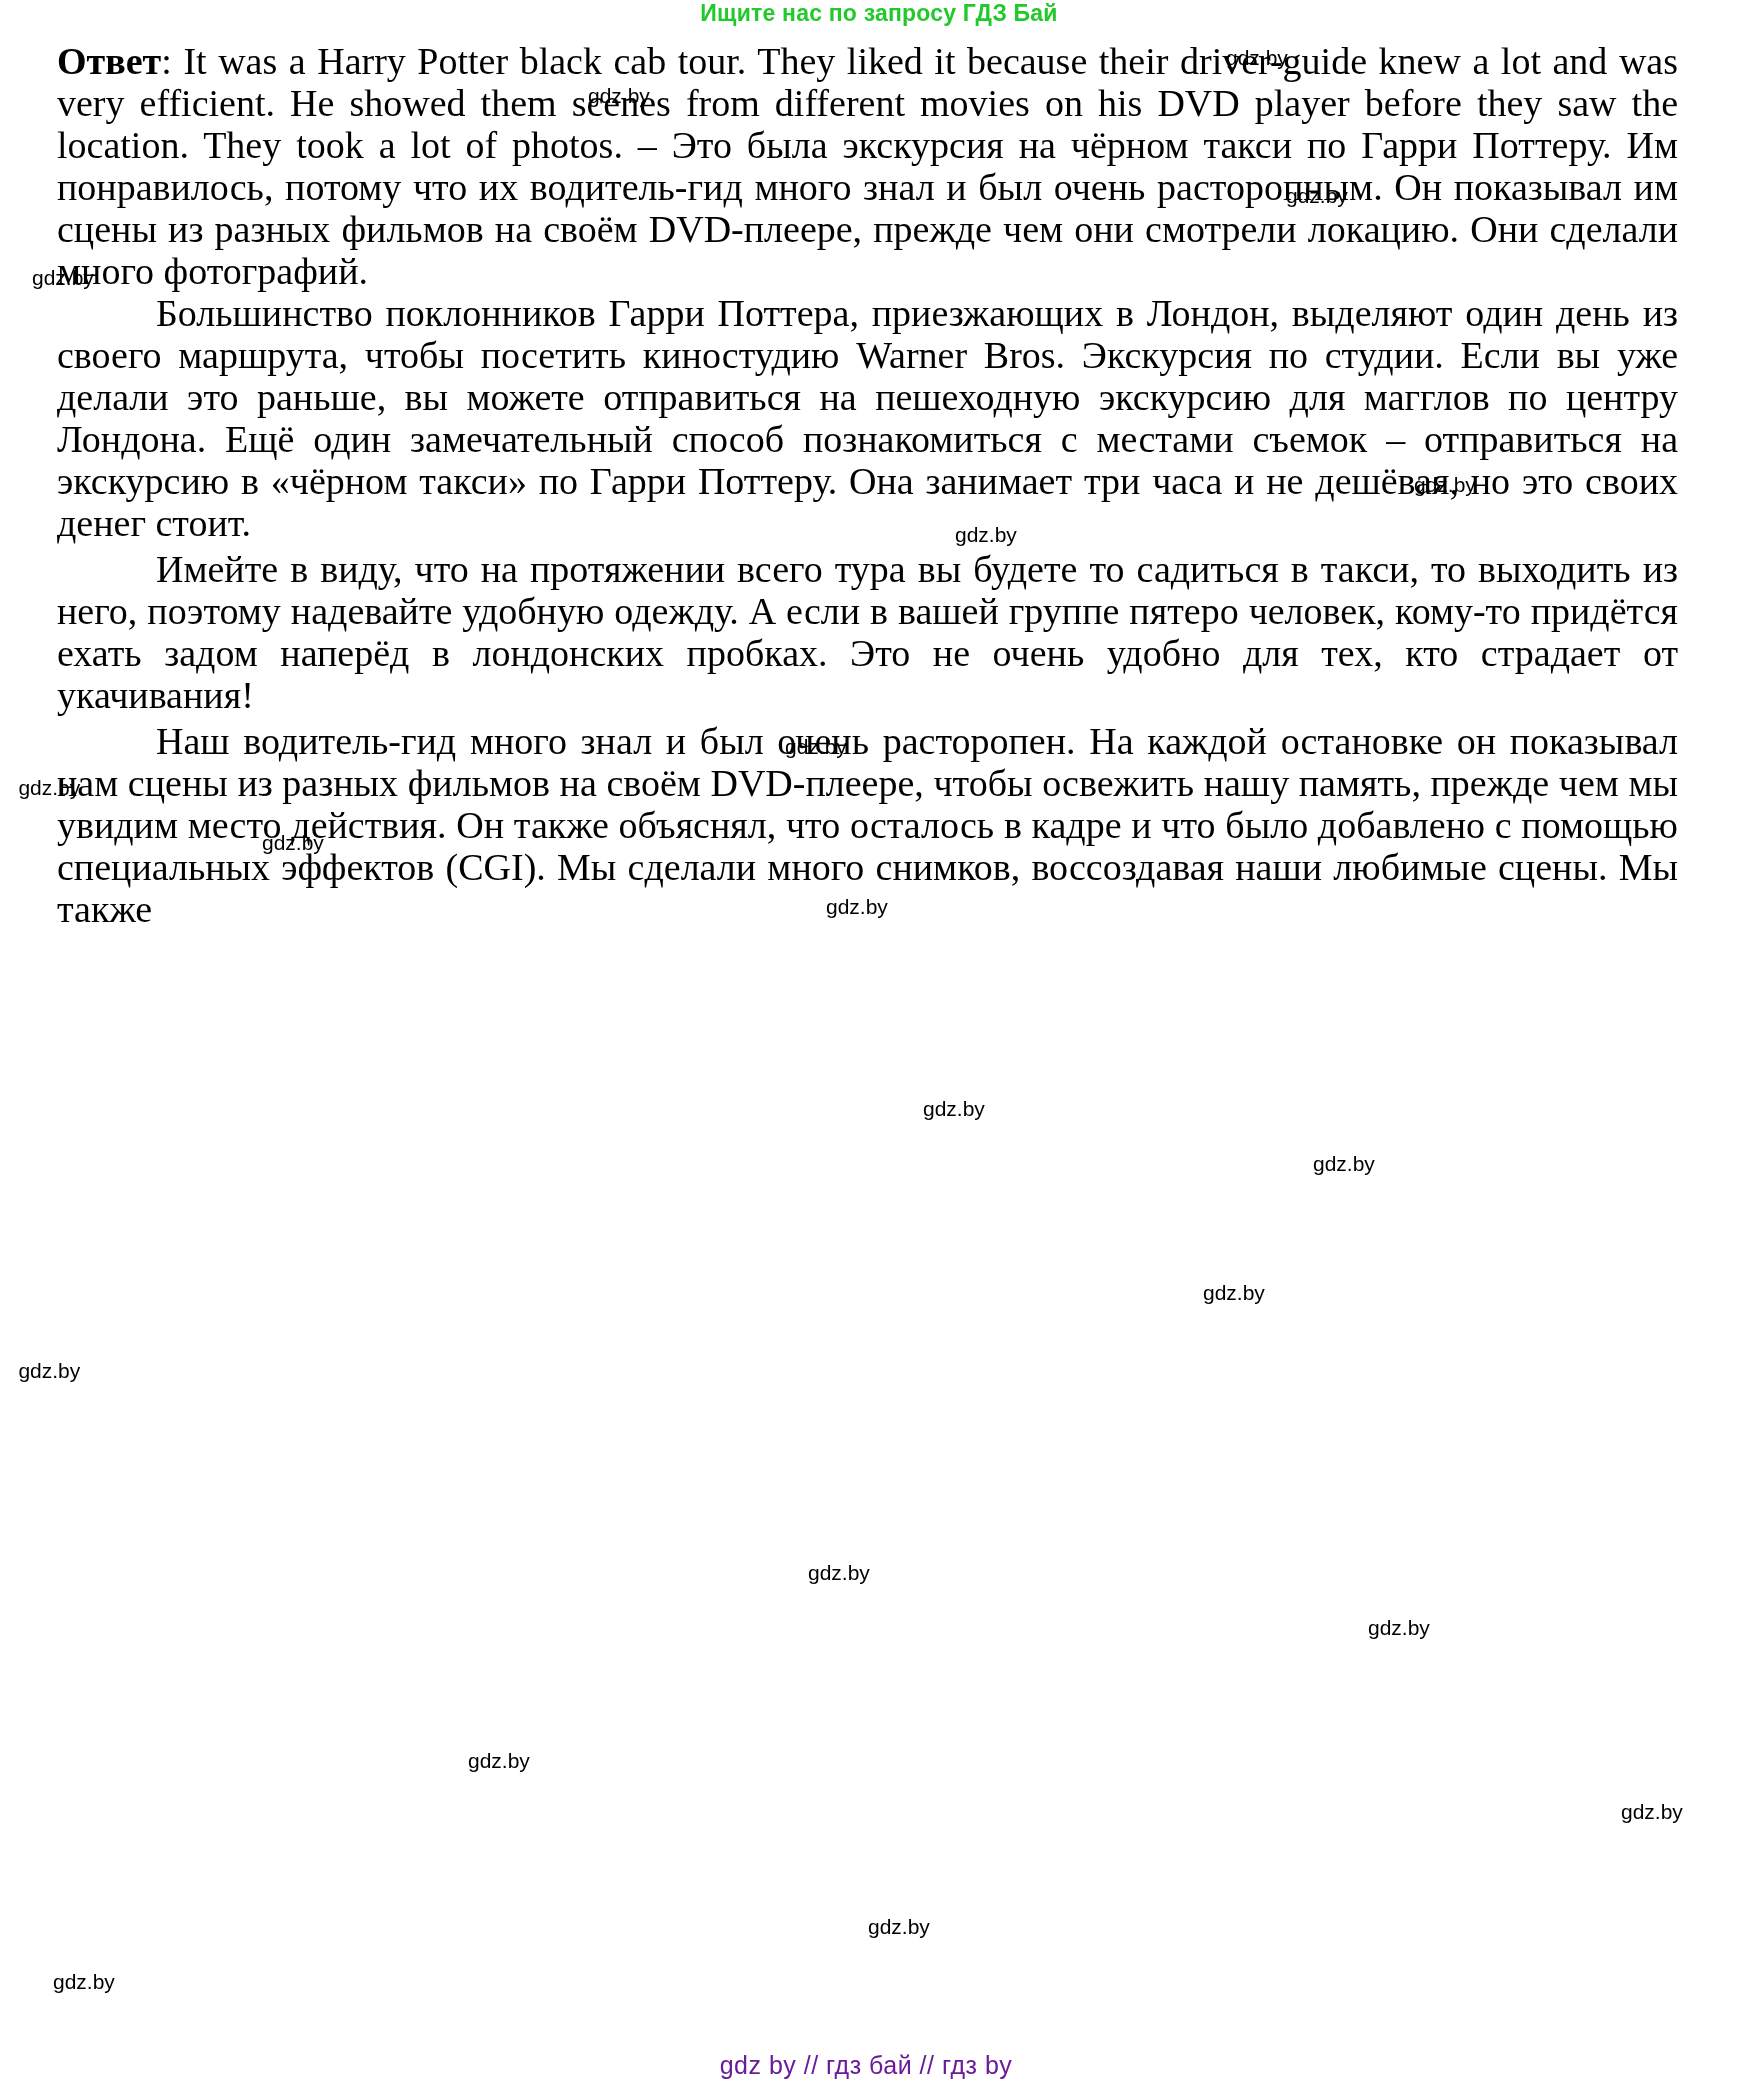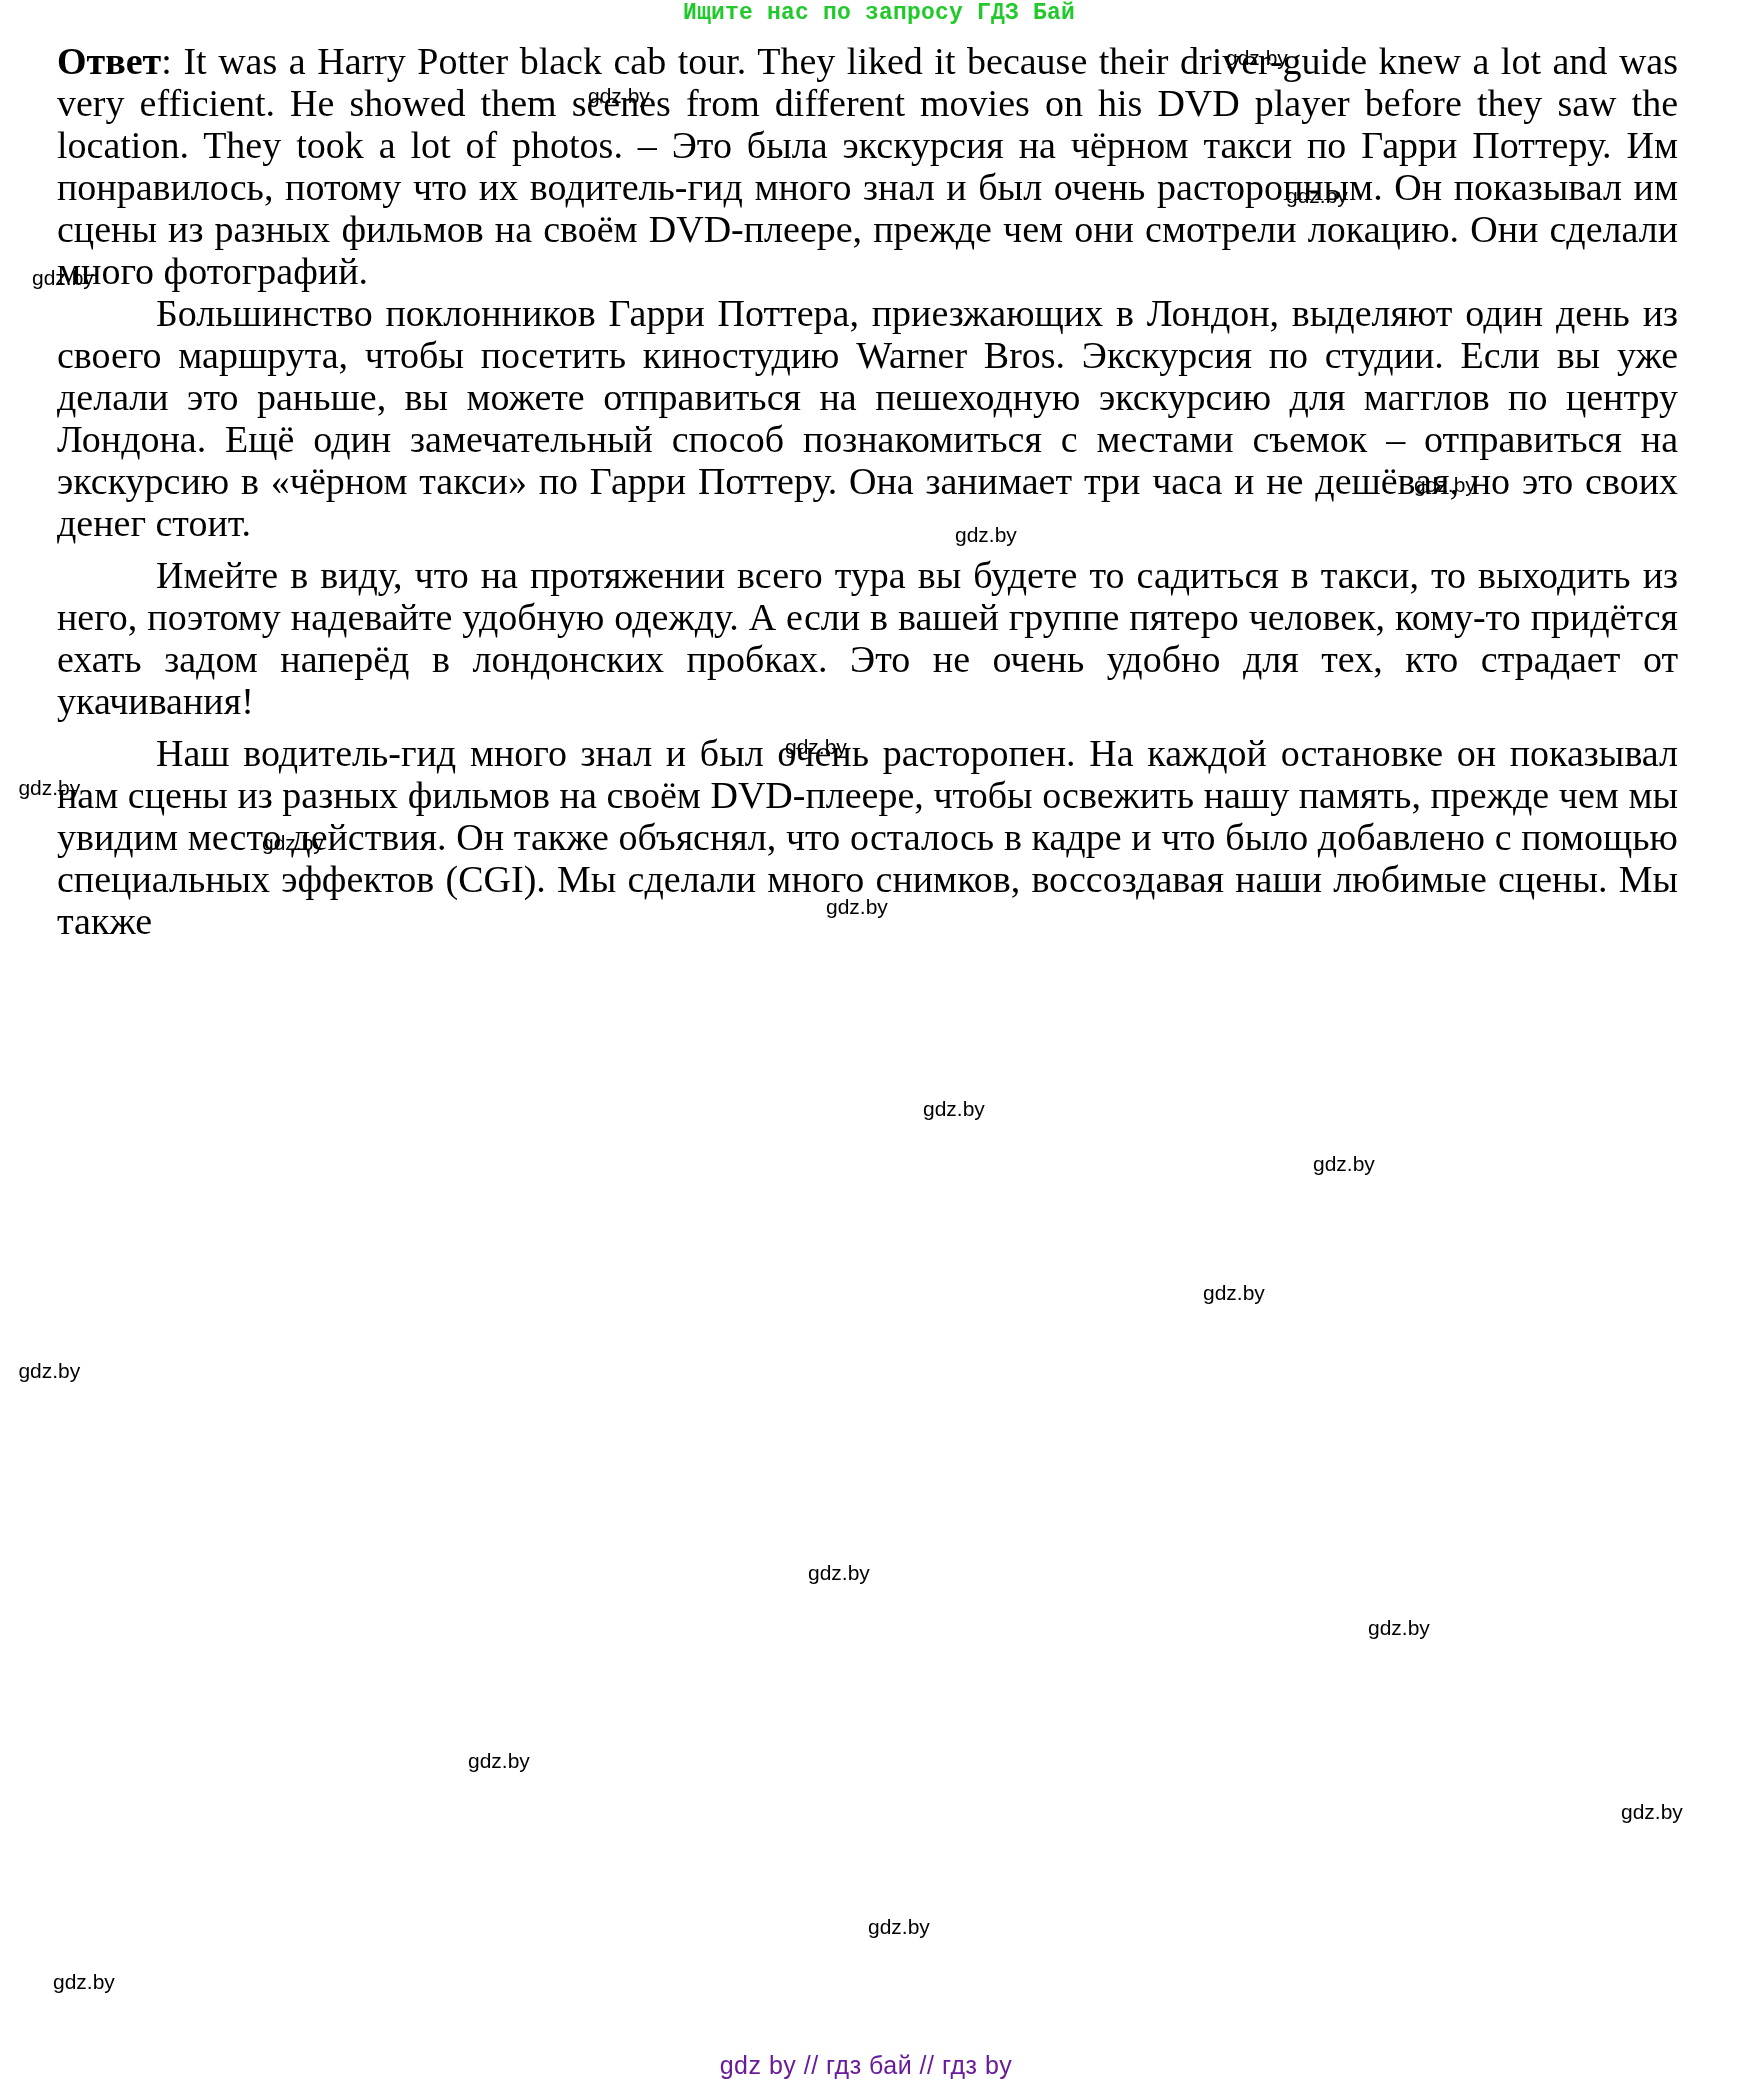--- a/index.html
+++ b/index.html
@@ -16,21 +16,21 @@
     color: #000000;
   }
 
   
   .site-banner {
     position: absolute;
     top: 0;
     left: 0;
     width: 1758px;
     text-align: center;
-    font-family: Liberation Mono, monospace;
+    font-family: Liberation Sans, sans-serif;
     font-weight: bold;
     font-size: 23px;
     color: #22c92b;
     letter-spacing: 0.2px;
     line-height: 27.5px;
   }
 
   
   .page {
     position: absolute;
@@ -66,21 +66,21 @@
 
   .para.body-para {
     text-indent: 99px;
     margin-top: 0;
   }
 
   .para.body-para.first-body {
   }
 
   .para.body-para.spaced {
-    margin-top: 10px;
+    margin-top: 4px;
   }
 
   .answer-label {
     font-weight: bold;
   }
 
   
   .site-footer {
     position: absolute;
     left: 0;

